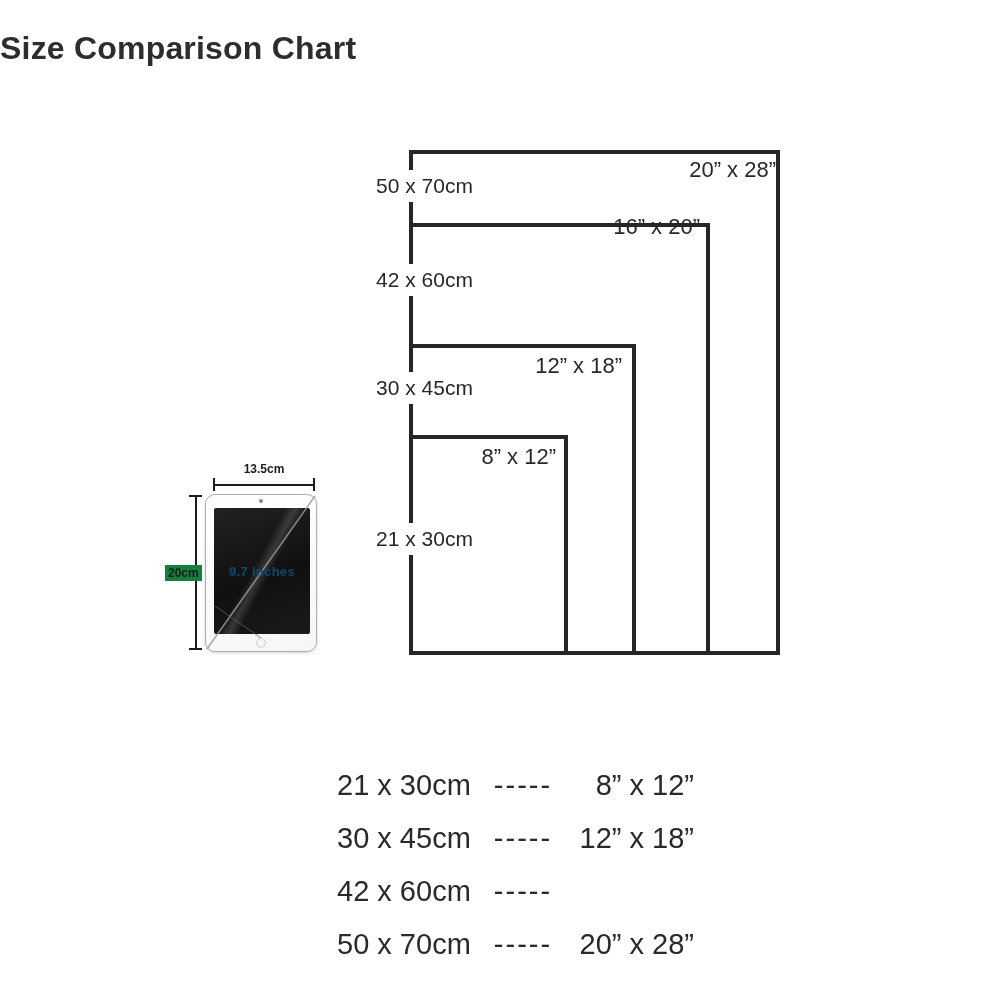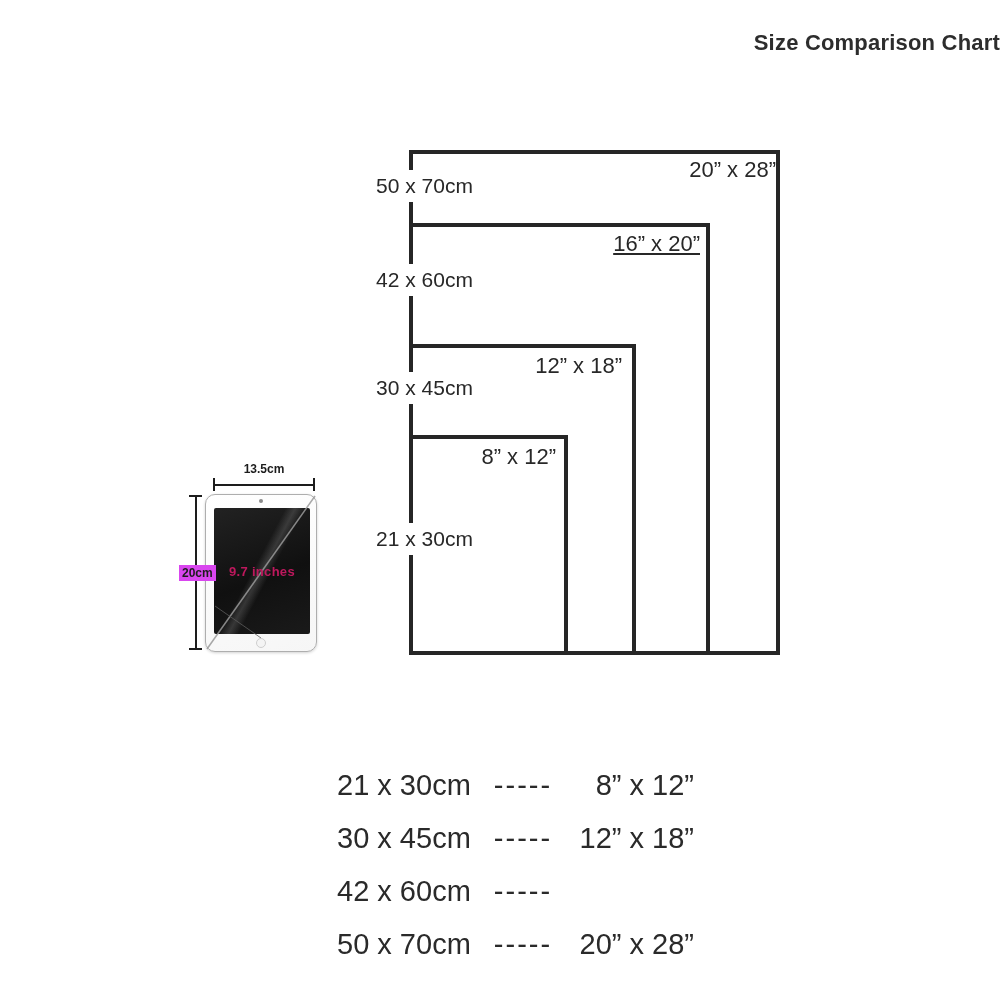--- a/index.html
+++ b/index.html
@@ -14,22 +14,22 @@
     width: 1000px;
     height: 1000px;
     background: #ffffff;
     overflow: hidden;
   }
   .abs { position: absolute; }
 
   
   .title {
     left: 0; right: 0; top: 30px;
-    text-align: right;
-    font-size: 22px;
+    text-align: left;
+    font-size: 32px;
     font-weight: 600;
     letter-spacing: 0.2px;
     color: #2d2d2d;
   }
 
   
   .rect {
     border: 4px solid #262626;
     background: transparent;
     box-sizing: border-box;
@@ -52,21 +52,21 @@
   .cm-30 { left: 373px; top: 372px; }
   .cm-21 { left: 373px; top: 523px; }
 
   .in-label {
     font-size: 22px;
     color: #282828;
     z-index: 2;
     white-space: nowrap;
   }
   .in-20 { right: 224px; top: 157px; }
-  .in-16 { right: 300px; top: 231px; text-decoration: underline; }
+  .in-16 { right: 300px; top: 214px; }
   .in-12 { right: 378px; top: 353px; }
   .in-8  { right: 444px; top: 444px; }
 
   
   .tablet-body {
     left: 205px; top: 494px;
     width: 112px; height: 158px;
     background: linear-gradient(160deg, #ffffff 0%, #f6f6f6 100%);
     border: 1px solid #aeaeae;
     border-radius: 10px;
@@ -88,21 +88,21 @@
     width: 112px; height: 158px;
     z-index: 3;
     pointer-events: none;
   }
   .screen-text {
     left: 214px; top: 564px;
     width: 96px;
     text-align: center;
     font-size: 13px;
     font-weight: 700;
-    color: #be185d;
+    color: #0c4a6e;
     letter-spacing: 0.3px;
     z-index: 4;
   }
   .camera-dot {
     left: 259px; top: 499px;
     width: 4px; height: 4px;
     border-radius: 50%;
     background: #8a8a8a;
     z-index: 4;
   }
@@ -126,22 +126,22 @@
   .mh-tick-b{ left: 189px; top: 648px; width: 13px; height: 2px; }
 
   .measure-label {
     font-size: 12px;
     font-weight: 700;
     color: #1c1c1c;
     white-space: nowrap;
   }
   .mw-label { left: 214px; top: 462px; width: 100px; text-align: center; }
   .mh-label {
-    left: 179px; top: 565px;
-    background: #d946ef;
+    left: 165px; top: 565px;
+    background: #15803d;
     padding: 1px 3px;
     z-index: 3;
   }
 
   
   .legend {
     left: 337px; top: 759px;
     font-size: 29px;
     color: #2a2a2a;
   }

